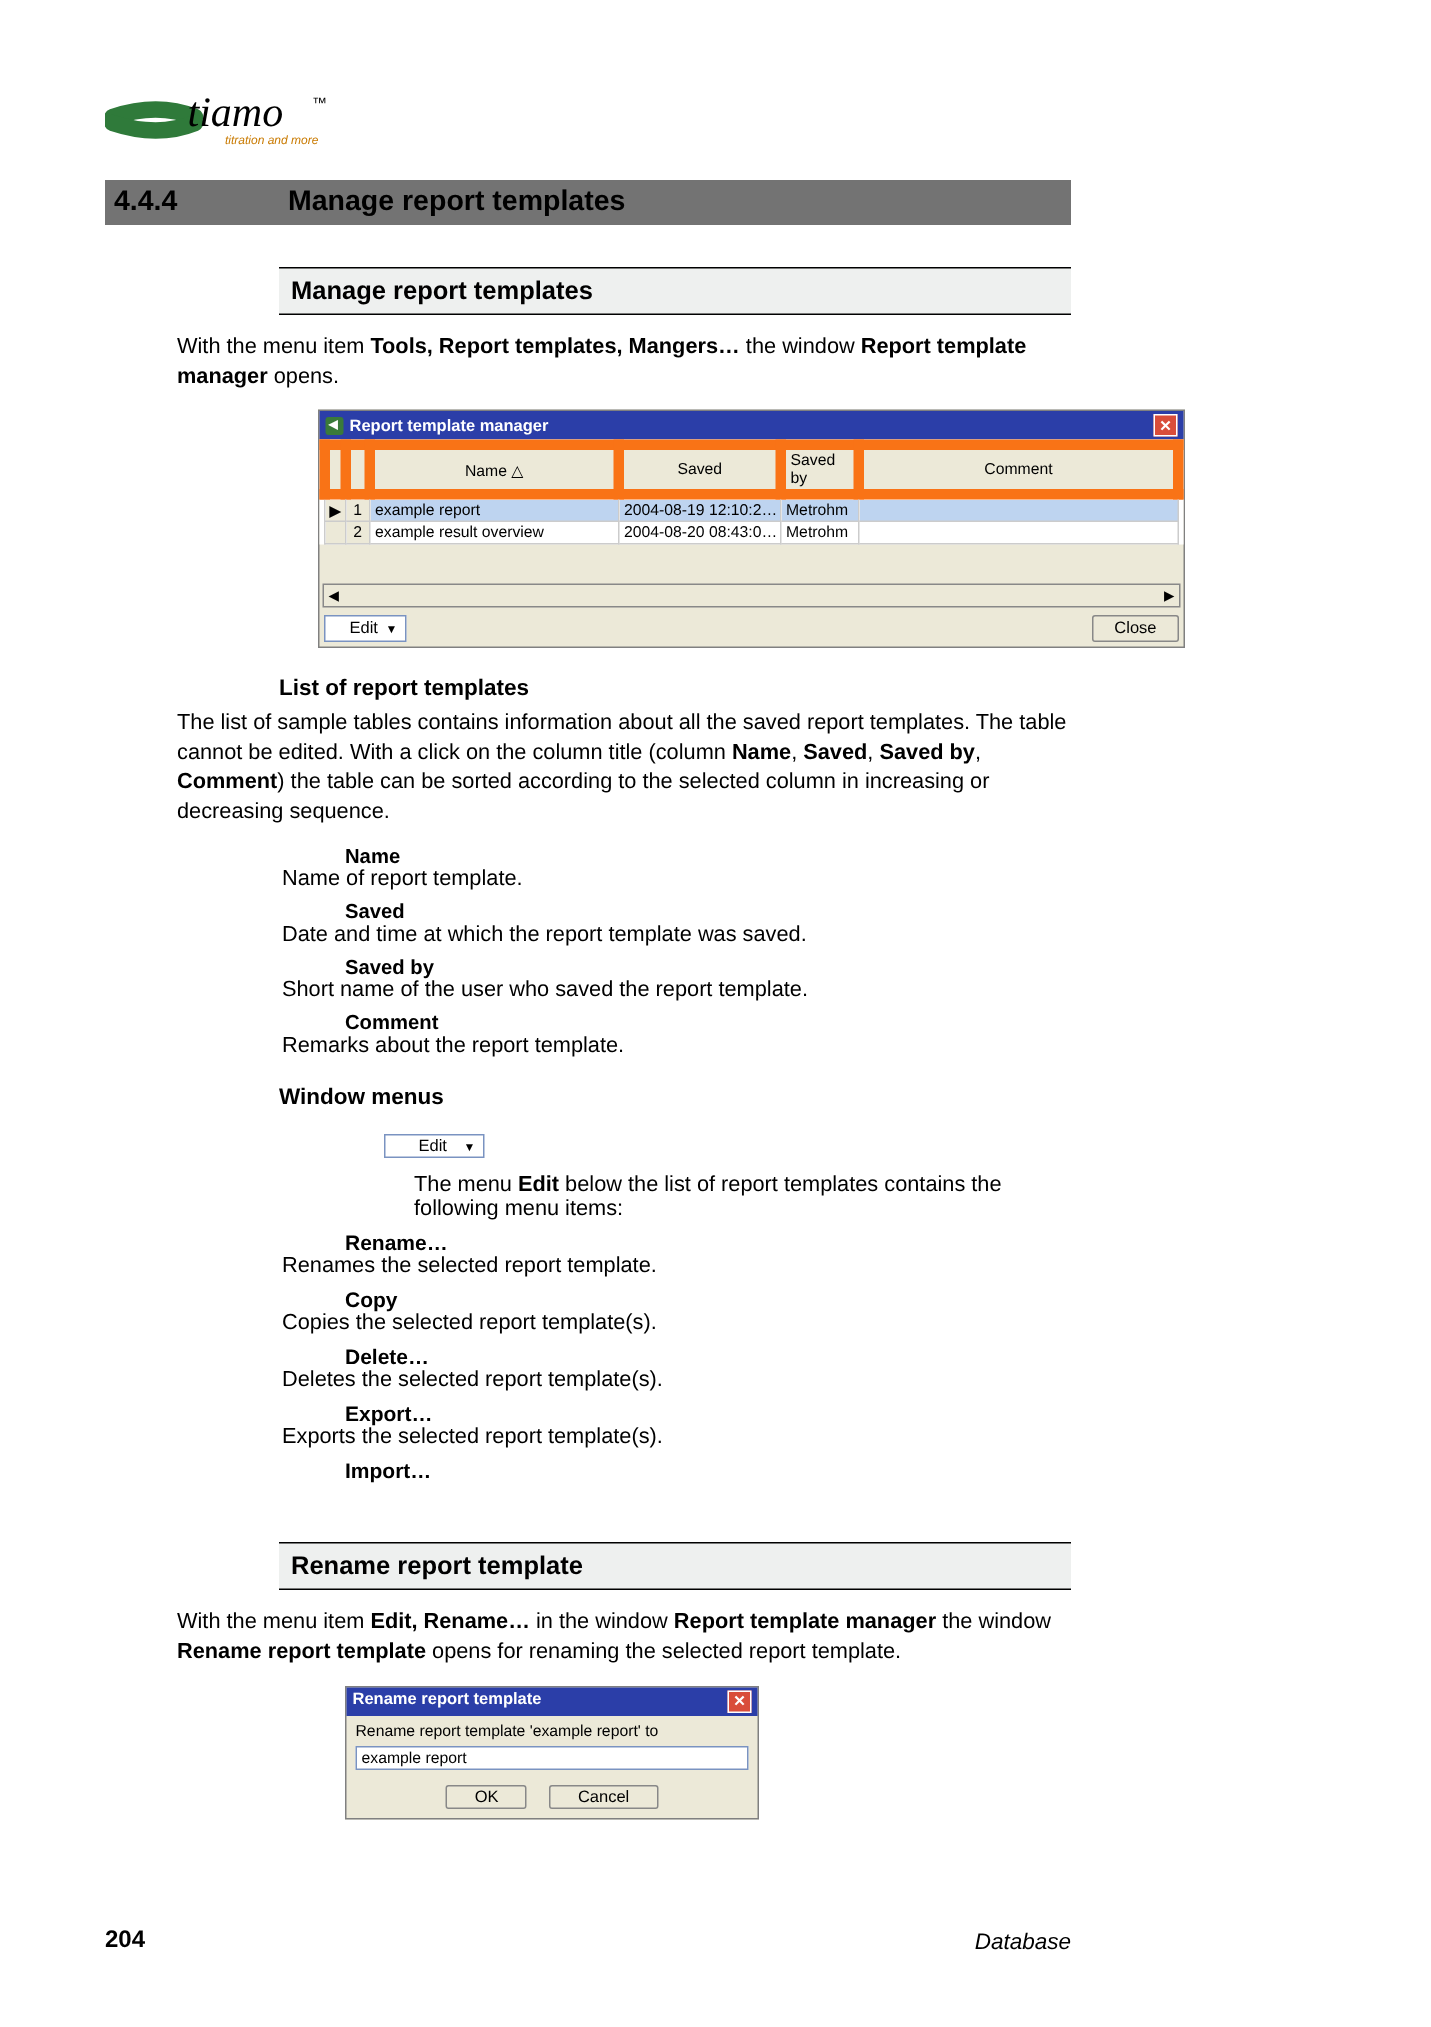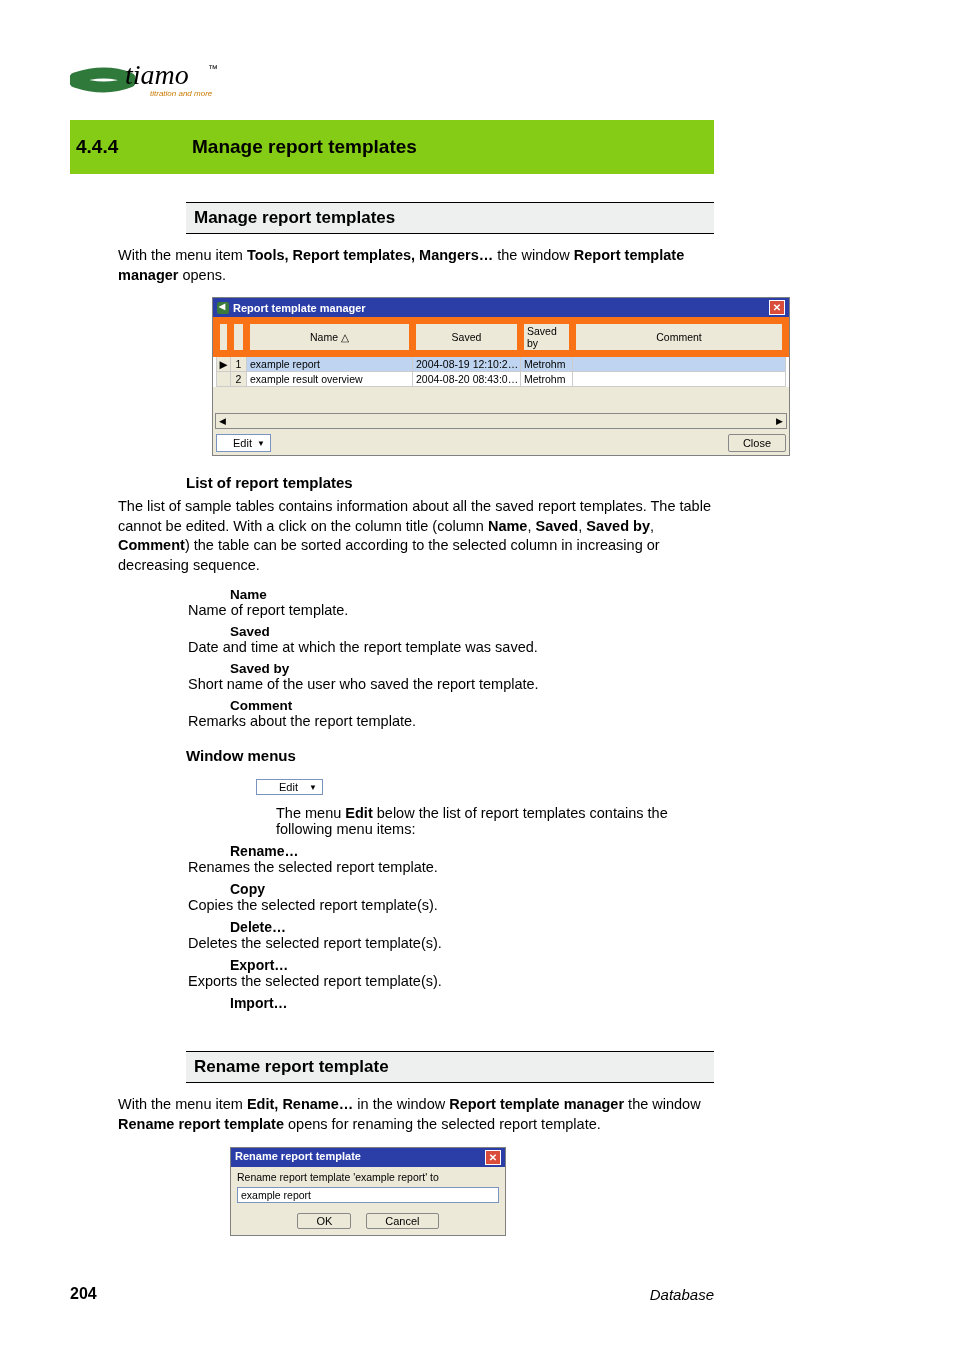--- a/index.html
+++ b/index.html
@@ -17,22 +17,22 @@
     box-sizing: border-box;
     position: relative;
   }
   .logo {
     display: flex;
     align-items: center;
     margin-bottom: 18px;
   }
   .logo svg { display: block; }
   .section-bar {
-    background: #84cc16;
-    padding: 16px 6px;
+    background: #737373;
+    padding: 4px 6px;
     display: flex;
     font-weight: bold;
     font-size: 19px;
     color: #000;
     margin-bottom: 28px;
   }
   .section-number { width: 116px; }
   .sub-heading-bar {
     border-top: 1px solid #000;
     border-bottom: 1px solid #000;

